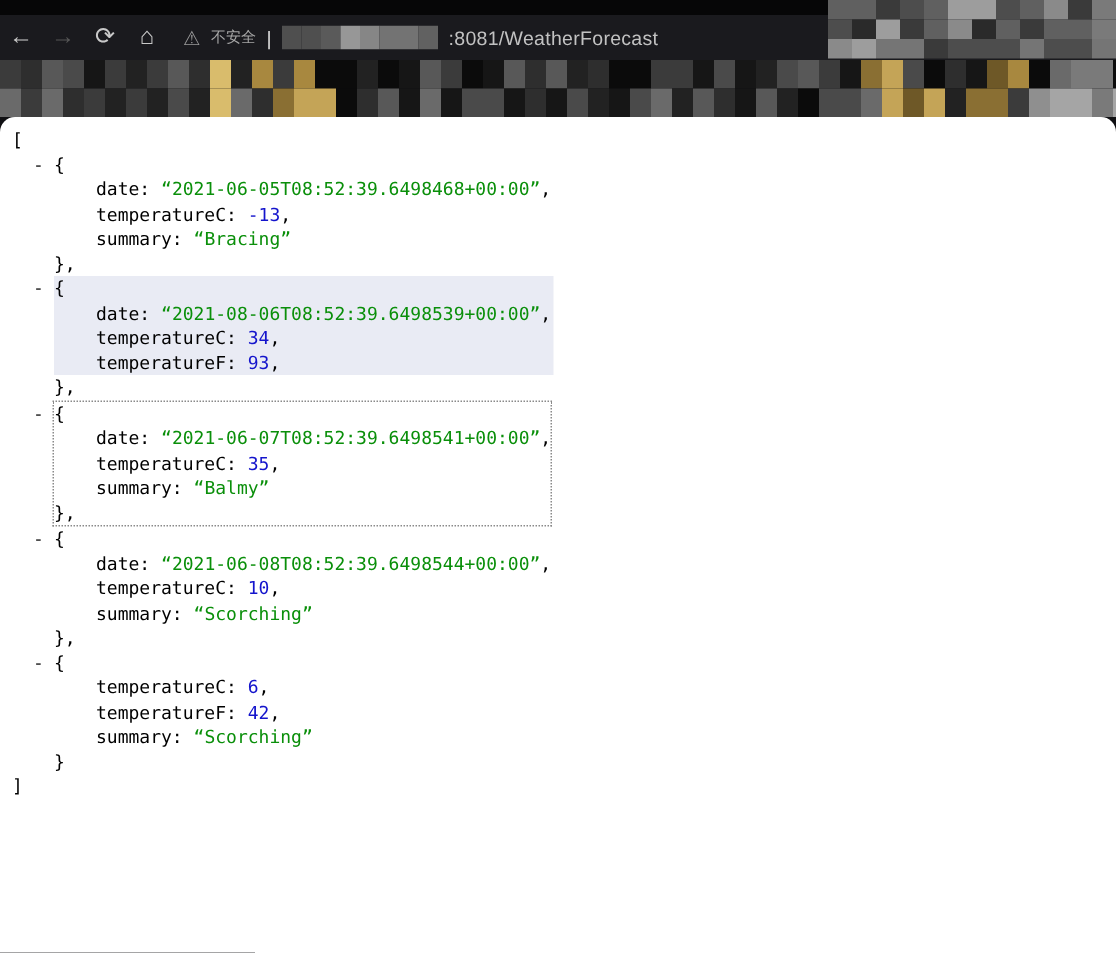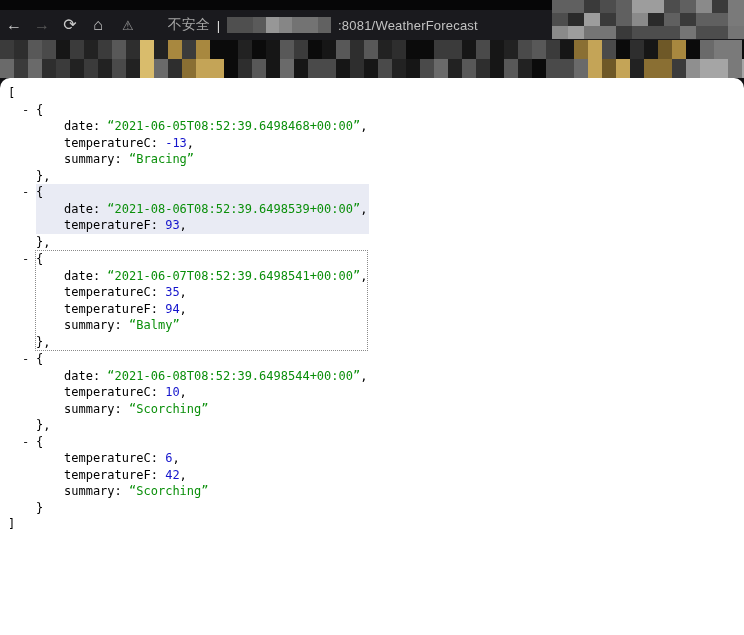--- a/index.html
+++ b/index.html
@@ -8,21 +8,21 @@
     background:#101013;font-family:"Liberation Sans",sans-serif;
   }
   
   .chrome{position:absolute;top:0;left:0;width:744px;height:78px;background:#101013;}
   .titlebar{height:10px;background:#060607;}
   .toolbar{height:30px;background:#1a1a1e;display:flex;align-items:center;position:relative;}
   .navbtn{width:28px;text-align:center;color:#c9c9c9;font-size:16px;line-height:30px;cursor:pointer;user-select:none;}
   .navbtn.disabled{color:#575757;}
   .addressbar{display:flex;align-items:center;margin-left:10px;gap:7px;height:24px;}
   .warn{color:#9a9a9a;font-size:13px;}
-  .sec{color:#a6a6a6;font-size:14px;margin-left:27px;}
+  .sec{color:#a6a6a6;font-size:10px;}
   .caret{color:#dedede;font-size:13px;}
   .urlblur{display:grid;grid-template-columns:repeat(8,13px);grid-auto-rows:16px;width:104px;height:16px;overflow:hidden;}
   .urltext{color:#c2c2c2;font-size:13px;letter-spacing:.2px;}
   .tr-mosaic{position:absolute;right:0;top:-10px;width:192px;height:40px;display:grid;
     grid-template-columns:repeat(12,16px);grid-auto-rows:13px;overflow:hidden;}
   .bookmarks{height:38px;display:grid;grid-template-columns:repeat(54,14px);grid-auto-rows:19px;overflow:hidden;background:#0d0d0f;}
   .chrome i{display:block;width:100%;height:100%;}
   
   .page{
     position:absolute;top:78px;left:0;width:744px;height:557px;background:#ffffff;
@@ -232,32 +232,32 @@
             <div class="jline propline"><span class="key">summary</span><span class="punc">: </span><span class="str">“Bracing”</span></div>
           </div>
           <div class="jline closeline"><span class="punc">},</span></div>
         </div>
       </div>
       <div>
         <div class="objblock state-highlight">
           <div class="jline openline"><span class="collapser">-</span><span class="punc">{</span></div>
           <div class="props">
             <div class="jline propline"><span class="key">date</span><span class="punc">: </span><span class="str">“2021-08-06T08:52:39.6498539+00:00”</span><span class="punc">,</span></div>
+            <div class="jline propline"><span class="key">temperatureC</span><span class="punc">: </span><span class="num">34</span><span class="punc">,</span></div>
             <div class="jline propline"><span class="key">temperatureF</span><span class="punc">: </span><span class="num">93</span><span class="punc">,</span></div>
           </div>
         </div>
         <div class="jline closeline outer"><span class="punc">},</span></div>
       </div>
       <div>
         <div class="objblock state-selected">
           <div class="jline openline"><span class="collapser">-</span><span class="punc">{</span></div>
           <div class="props">
             <div class="jline propline"><span class="key">date</span><span class="punc">: </span><span class="str">“2021-06-07T08:52:39.6498541+00:00”</span><span class="punc">,</span></div>
             <div class="jline propline"><span class="key">temperatureC</span><span class="punc">: </span><span class="num">35</span><span class="punc">,</span></div>
-            <div class="jline propline"><span class="key">temperatureF</span><span class="punc">: </span><span class="num">94</span><span class="punc">,</span></div>
             <div class="jline propline"><span class="key">summary</span><span class="punc">: </span><span class="str">“Balmy”</span></div>
           </div>
           <div class="jline closeline"><span class="punc">},</span></div>
         </div>
       </div>
       <div>
         <div class="objblock state-none">
           <div class="jline openline"><span class="collapser">-</span><span class="punc">{</span></div>
           <div class="props">
             <div class="jline propline"><span class="key">date</span><span class="punc">: </span><span class="str">“2021-06-08T08:52:39.6498544+00:00”</span><span class="punc">,</span></div>

